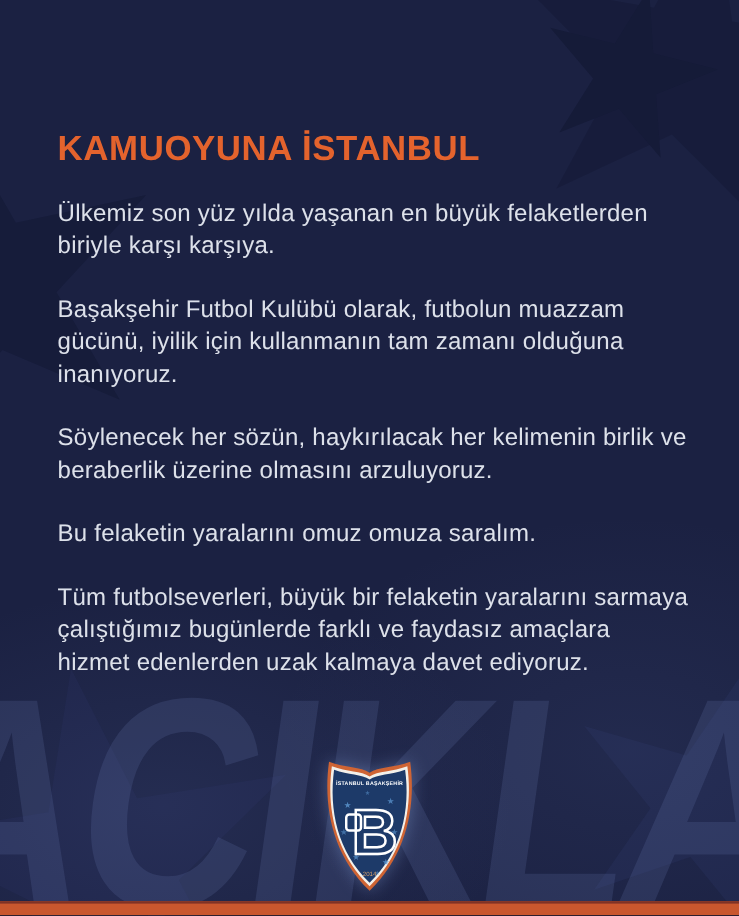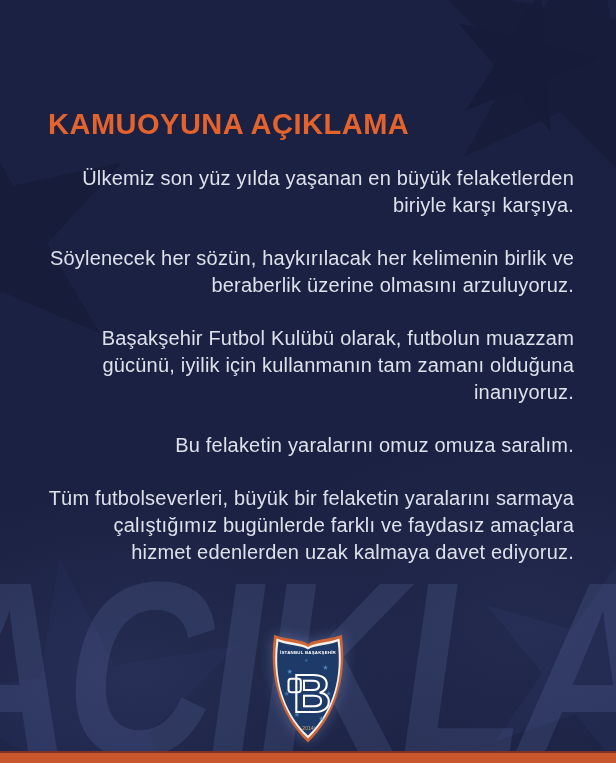--- a/index.html
+++ b/index.html
@@ -39,21 +39,21 @@
   
   .content{position:absolute;left:48px;right:42px;top:108px;}
   .headline{
     margin:0 0 24px 0;
     font-size:29px;font-weight:700;letter-spacing:.5px;
     color:#e4632d;
   }
   .content p{
     margin:0 0 26px 0;
     font-size:20px;line-height:27px;letter-spacing:.2px;
-    color:#dde1ea;font-weight:400;text-align:right;
+    color:#dde1ea;font-weight:400;
   }
   
   .crest{
     position:absolute;left:50%;top:626px;transform:translateX(-50%);
     width:82px;height:120px;
     filter:drop-shadow(0 0 7px rgba(140,170,230,.38));
   }
   
   .strip{
     position:absolute;left:0;right:0;bottom:0;height:10px;
@@ -67,24 +67,24 @@
 
   <div class="star star-top-right-big"></div>
   <div class="star star-top-right"></div>
   <div class="star star-left"></div>
   <div class="star star-bottom-left"></div>
   <div class="star star-right-bottom"></div>
   <div class="glow"></div>
   <div class="watermark">AÇIKLAMA</div>
 
   <div class="content">
-    <h1 class="headline">KAMUOYUNA AÇIKLAMA</h1>
+    <h1 class="headline">KAMUOYUNA İSTANBUL</h1>
     <p>Ülkemiz son yüz yılda yaşanan en büyük felaketlerden biriyle karşı karşıya.</p>
+    <p>Başakşehir Futbol Kulübü olarak, futbolun muazzam gücünü, iyilik için kullanmanın tam zamanı olduğuna inanıyoruz.</p>
     <p>Söylenecek her sözün, haykırılacak her kelimenin birlik ve beraberlik üzerine olmasını arzuluyoruz.</p>
-    <p>Başakşehir Futbol Kulübü olarak, futbolun muazzam gücünü, iyilik için kullanmanın tam zamanı olduğuna inanıyoruz.</p>
     <p>Bu felaketin yaralarını omuz omuza saralım.</p>
     <p>Tüm futbolseverleri, büyük bir felaketin yaralarını sarmaya çalıştığımız bugünlerde farklı ve faydasız amaçlara hizmet edenlerden uzak kalmaya davet ediyoruz.</p>
   </div>
 
   <svg class="crest" viewBox="0 0 80 116" xmlns="http://www.w3.org/2000/svg">
 
     <path d="M7 8 C20 13 33 12 40 17 C47 12 60 13 73 8 C78 45 70 84 40 113 C10 84 2 45 7 8 Z" fill="#cf6434"></path>
 
     <path d="M7 8 C20 13 33 12 40 17 C47 12 60 13 73 8 C78 45 70 84 40 113 C10 84 2 45 7 8 Z" transform="translate(40 60) scale(0.93) translate(-40 -60)" fill="#f2f0ea"></path>
 

